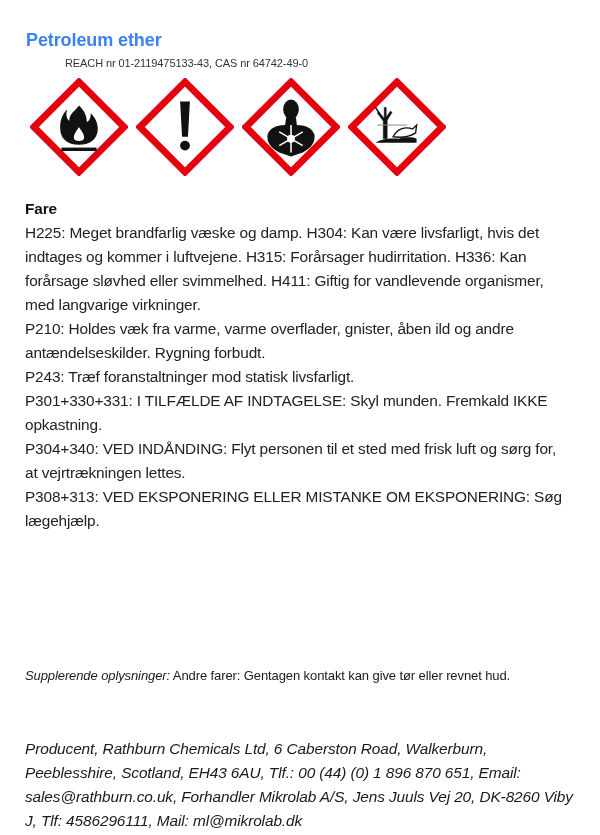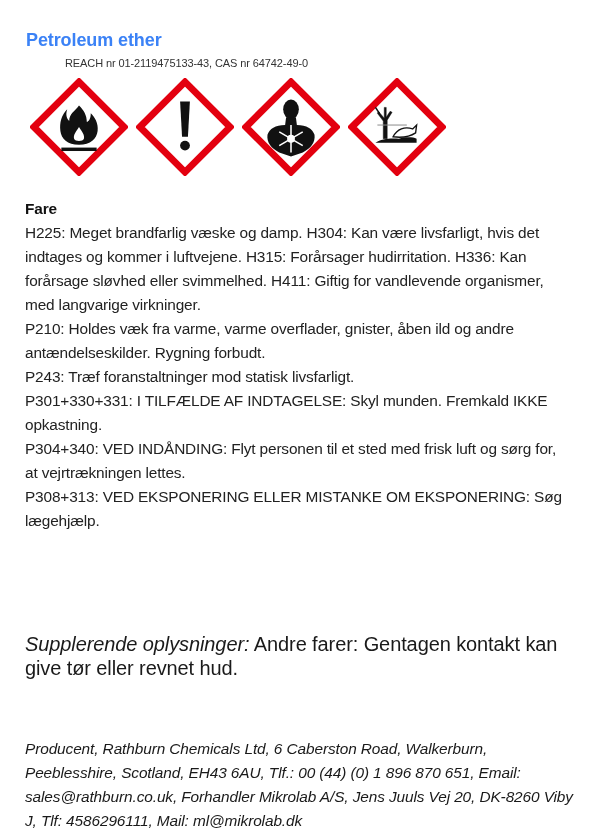--- a/index.html
+++ b/index.html
@@ -63,24 +63,24 @@
       letter-spacing: -0.15px;
       margin-top: 11px;
     }
     .signal-word {
       font-weight: bold;
       color: #111;
     }
     .statement { display: block; }
     .supplementary {
       position: absolute;
-      top: 604px;
+      top: 636px;
       left: 0;
       width: 545px;
-      font-size: 20px;
+      font-size: 13px;
       line-height: 24px;
       color: #1a1a1a;
       letter-spacing: -0.1px;
     }
     .supplementary .label { font-style: italic; }
     .producer {
       position: absolute;
       top: 668px;
       left: 0;
       width: 550px;

